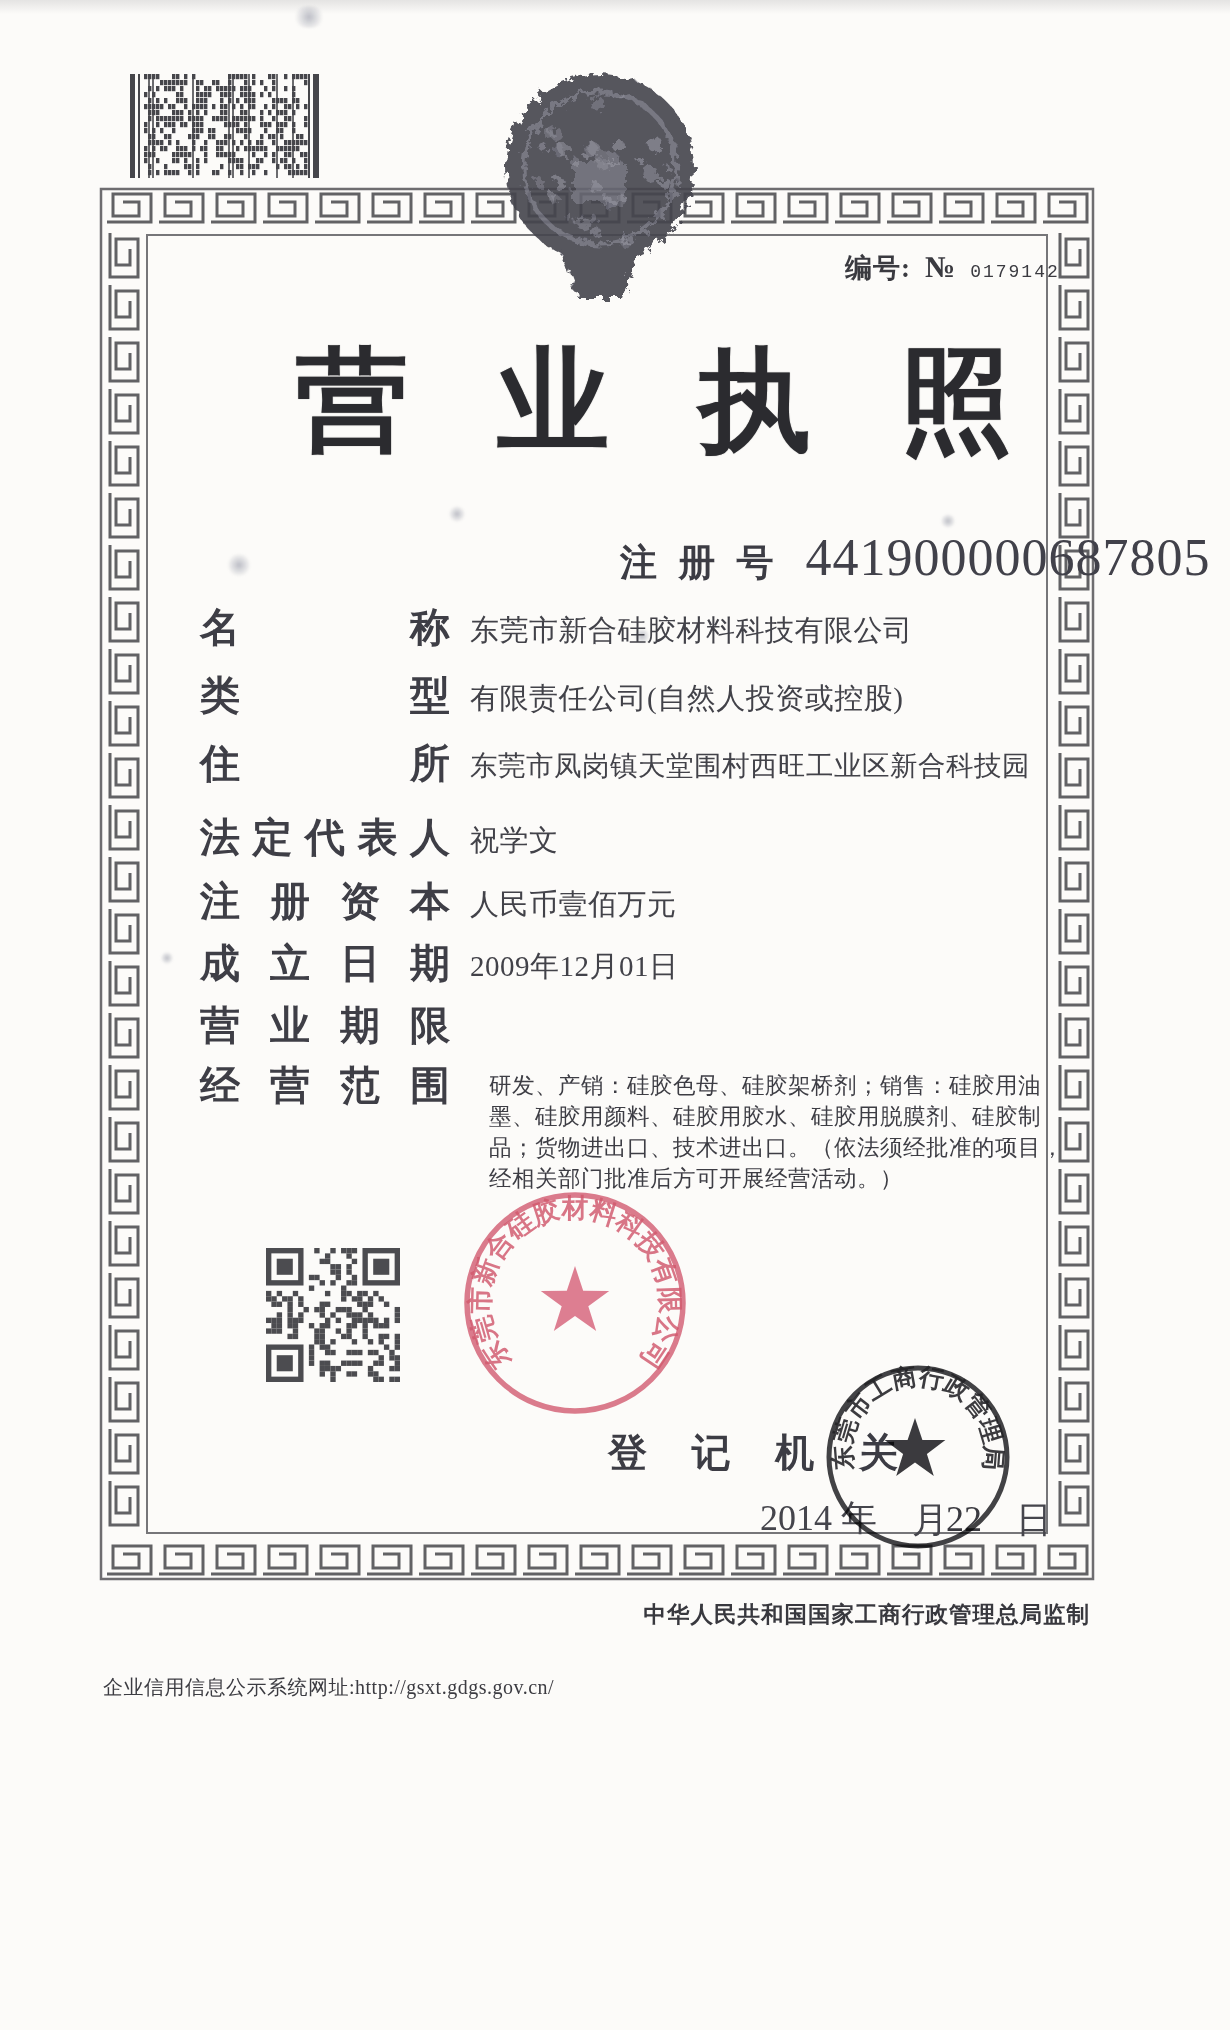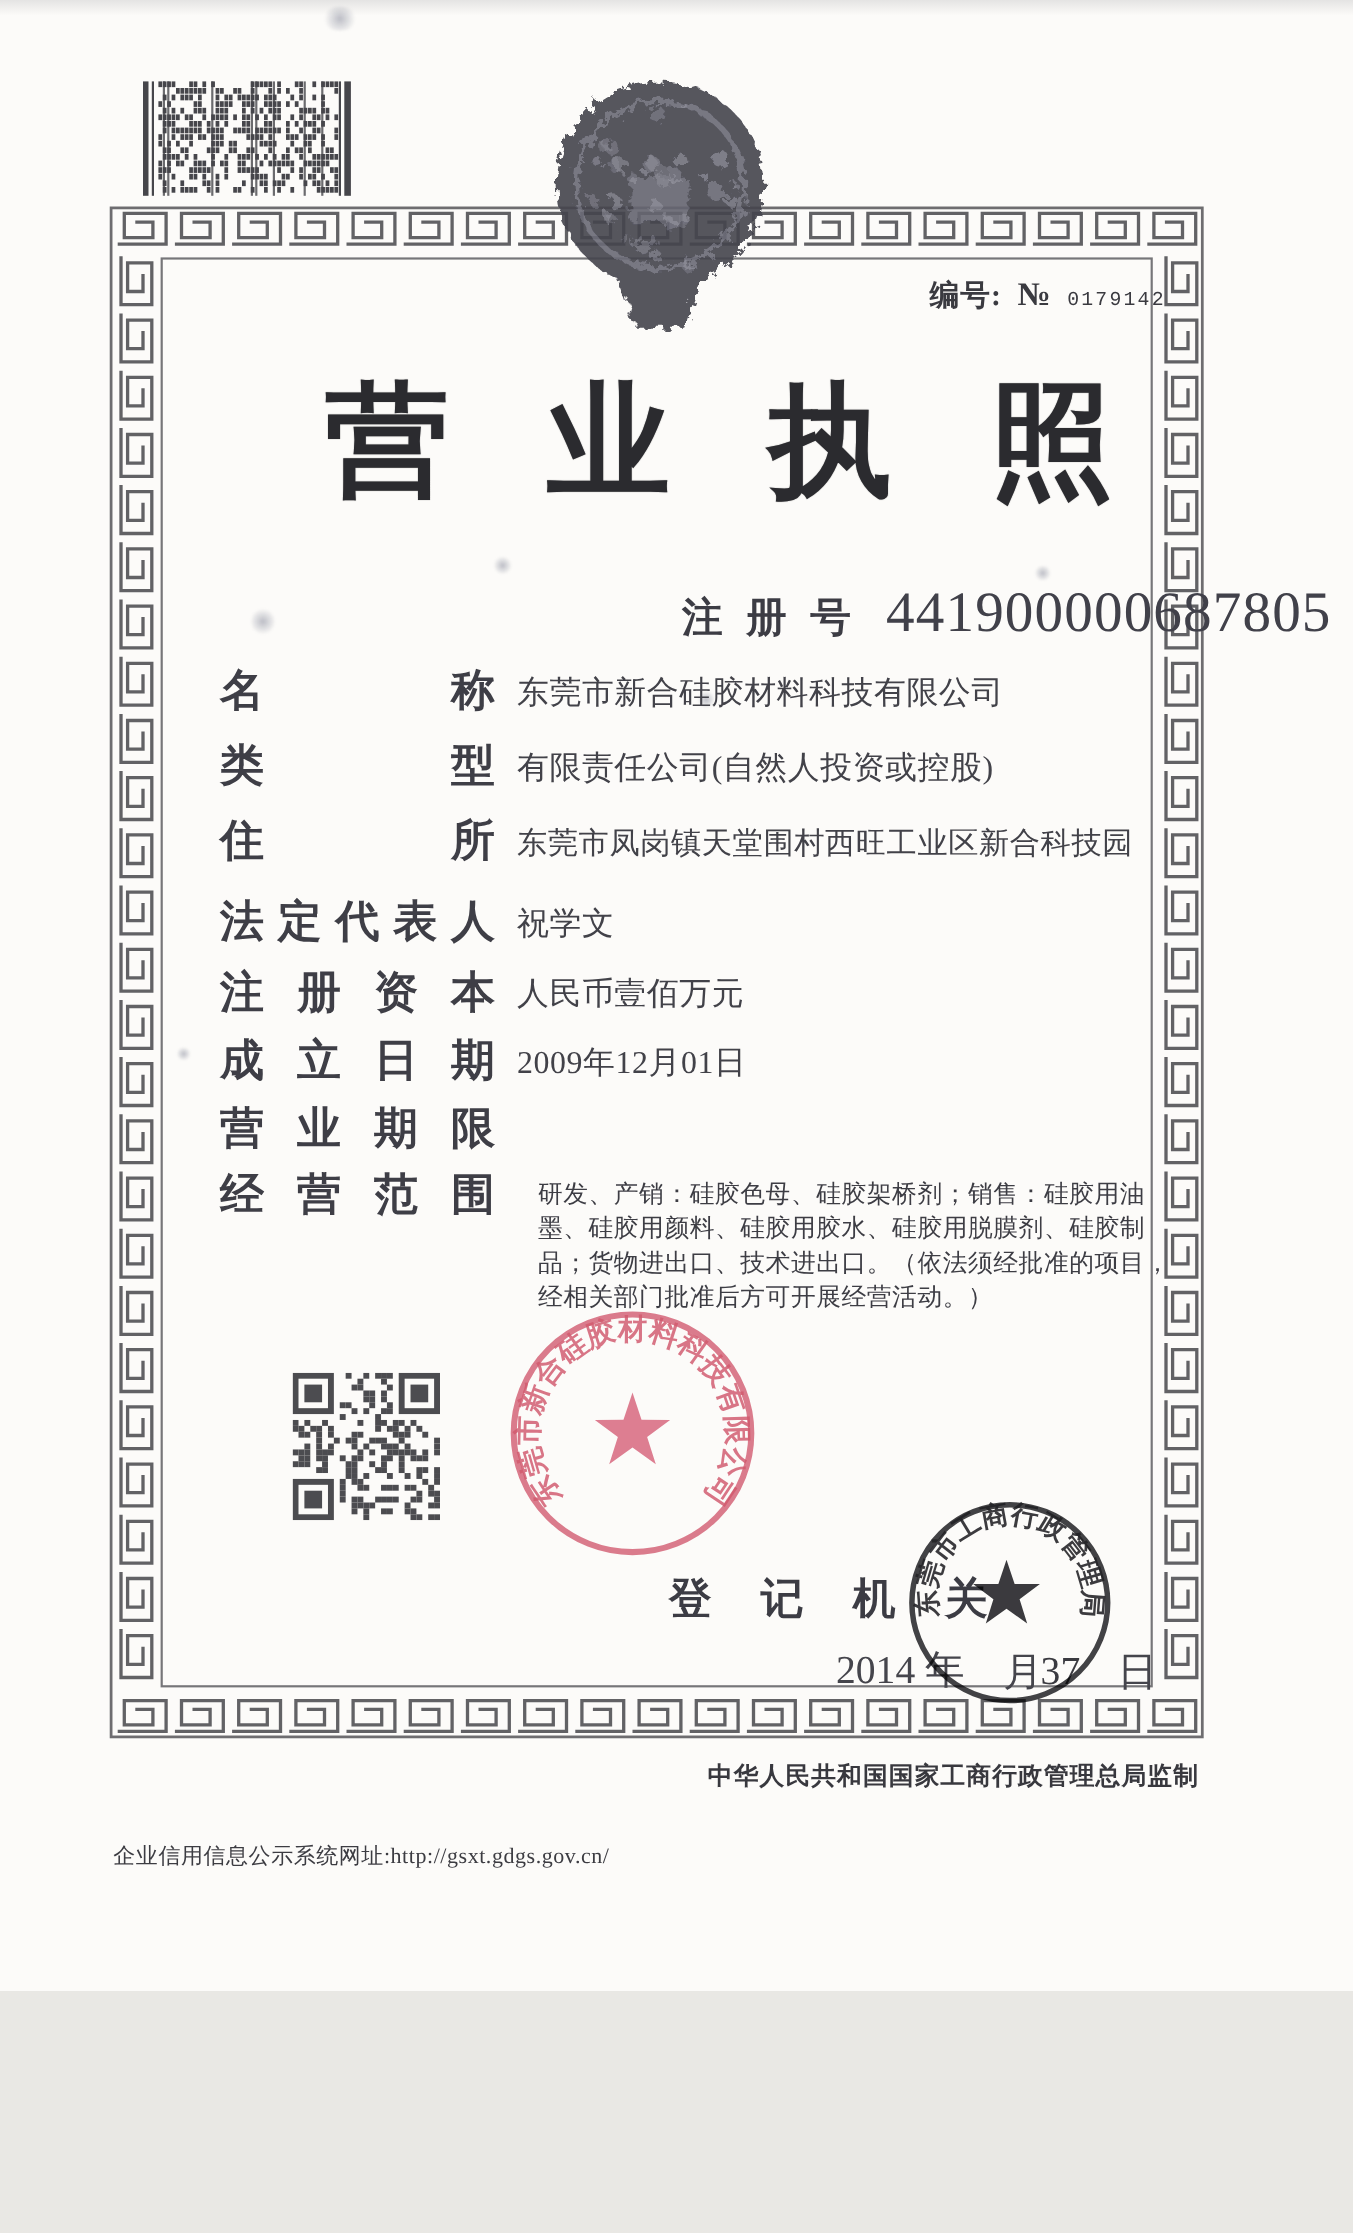--- a/index.html
+++ b/index.html
@@ -1,17 +1,17 @@
 <!DOCTYPE html>
 <html><head>
 <meta charset="utf-8">
 <style>
   html,body{margin:0;padding:0;background:#e9e8e4;}
   .page{
-    position:relative; width:1230px; height:1810px; margin:0 auto;
+    position:relative; width:1230px; height:2030px; margin:0 auto;
     background:#fcfbf9;
     font-family:"Liberation Serif", serif;
     overflow:hidden;
   }
   .page::before{content:""; position:absolute; left:0; top:0; right:0; height:14px;
     background:linear-gradient(180deg, rgba(120,120,125,.18), rgba(120,120,125,0));}
   svg{display:block;}
   
   #border-svg{position:absolute; left:0; top:0; z-index:1; pointer-events:none;}
   
@@ -869,21 +869,21 @@
     </svg>
 
   <div class="registrar-label" style="display:flex;width:290px;justify-content:space-between;letter-spacing:0;">
       <span>登</span>
       <span>记</span>
       <span>机</span>
       <span>关</span>
     </div>
   <div class="date-line" id="date-y">2014 年</div>
   <div class="date-line" id="date-m">月</div>
-  <div class="date-line" id="date-d22">37</div>
+  <div class="date-line" id="date-d22">22</div>
   <div class="date-line" id="date-d">日</div>
 
   <svg id="red-seal" width="240" height="240" viewBox="455 1183 240 240">
     <circle cx="575" cy="1303" r="108" fill="none" stroke="#d4596f" stroke-width="5.5" opacity="0.78"></circle>
     <path id="redArc" d="M504.6,1352.4 A86,86 0 1,1 645.4,1352.4" fill="none"></path>
     <text font-size="26.5" fill="#d4596f" opacity="0.82" font-weight="700" font-family="Liberation Serif, serif">
       <textPath href="#redArc" startOffset="50%" text-anchor="middle">东莞市新合硅胶材料科技有限公司</textPath>
     </text>
     <polygon opacity="0.8" fill="#d8607a" points="575,1266 583.2,1290.7 609.2,1290.9 588.3,1306.3 596.2,1331.1 575,1316 553.8,1331.1 561.7,1306.3 540.8,1290.9 566.8,1290.7"></polygon>
   </svg>

